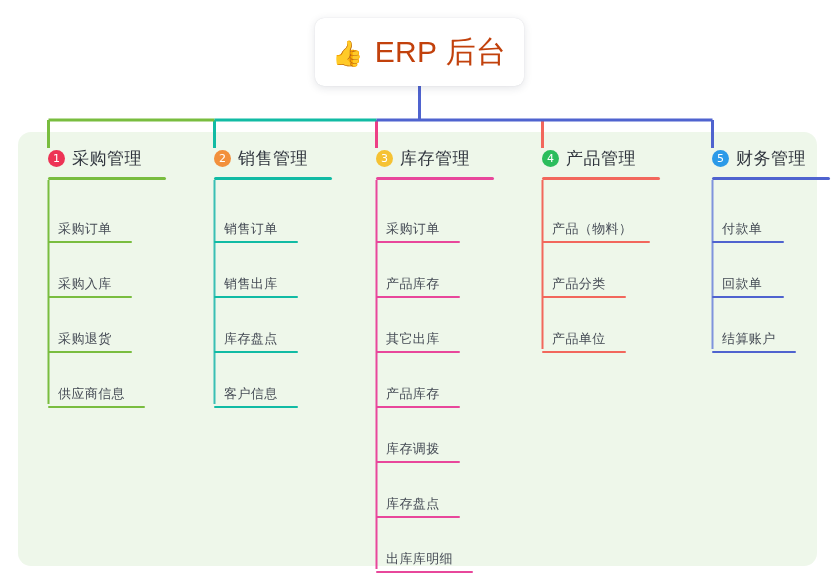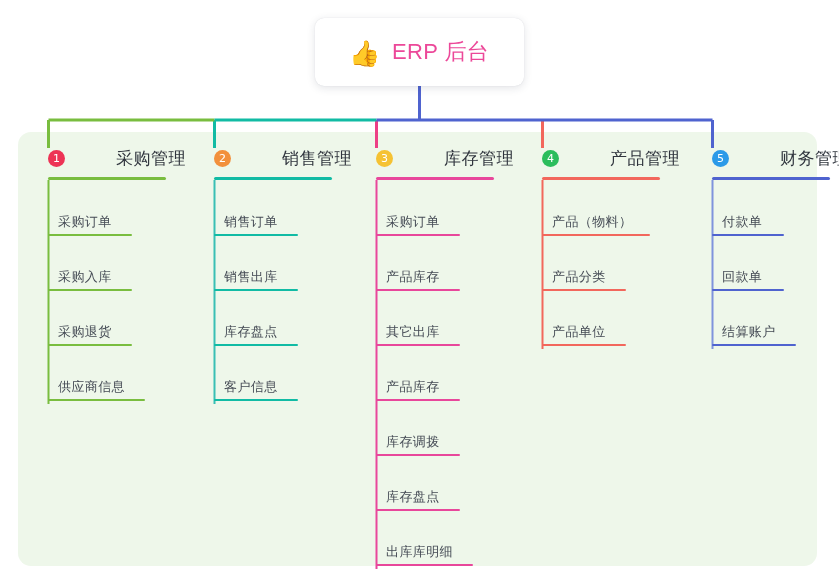--- a/index.html
+++ b/index.html
@@ -41,22 +41,22 @@
     gap: 11px;
     z-index: 6;
   }
   .root-emoji {
     font-size: 25px;
     line-height: 1;
     display: inline-block;
     transform: translateY(1px);
   }
   .root-title {
-    font-size: 22px;
-    color: #ec4899;
+    font-size: 30px;
+    color: #c2410c;
     letter-spacing: .4px;
     white-space: nowrap;
   }
 
   
   .panel {
     position: absolute;
     left: 18px;
     top: 132px;
     width: 799px;
@@ -106,32 +106,31 @@
     font-size: 11px;
     line-height: 17px;
     text-align: center;
     flex: none;
     font-family: "DejaVu Sans", sans-serif;
   }
   .col-title {
     font-size: 17px;
     color: #2f343d;
     letter-spacing: .5px;
-    margin-left: 44px;
   }
   .col-rule {
     height: 3px;
     border-radius: 2px;
     margin-top: 6px;
   }
 
   .leaf-list {
     position: relative;
     margin-top: 0;
-    padding-top: 6px;
+    padding-top: 13px;
   }
   .leaf {
     position: relative;
     height: 55px;
   }
   .leaf-label {
     position: absolute;
     left: 28px;
     bottom: 10px;
     font-size: 13px;

